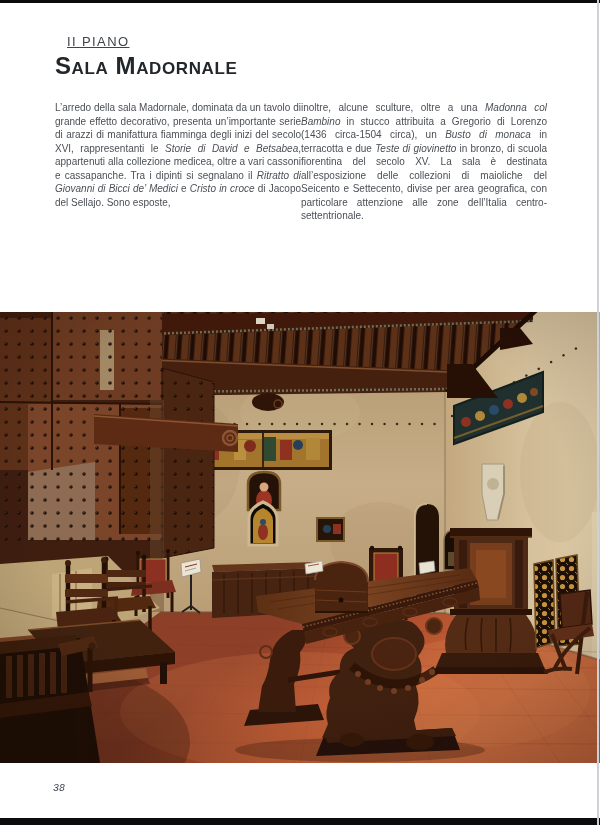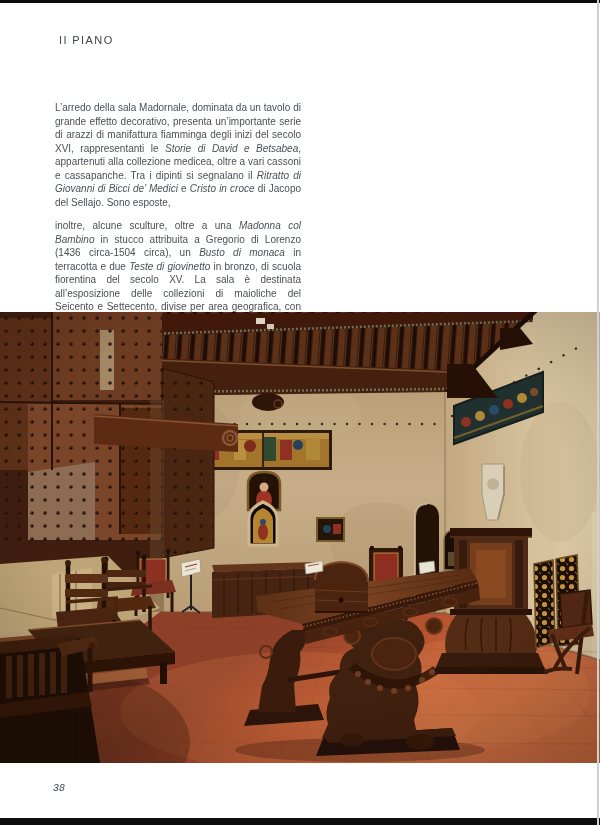--- a/index.html
+++ b/index.html
@@ -3,39 +3,40 @@
 <meta charset="utf-8">
 <style>
   html,body{margin:0;padding:0;background:#ffffff;}
   .page{position:relative;width:600px;height:825px;background:#ffffff;overflow:hidden;
         font-family:"Liberation Sans",sans-serif;}
   .edge-bar{position:absolute;left:0;width:600px;background:#0c0c0e;}
   .edge-bar.top{top:0;height:3px;}
   .edge-bar.bottom{bottom:0;height:7px;}
   .edge-line-right{position:absolute;top:0;right:1px;width:2px;height:825px;background:#cdd0d4;}
   .header{position:absolute;left:55px;top:34px;color:#272c31;}
-  .kicker{font-size:11px;letter-spacing:1.4px;color:#3e444b;margin:0 0 3px 4px;}
+  .kicker{font-size:13px;letter-spacing:1.4px;color:#3e444b;margin:0 0 3px 12px;text-decoration:underline;}
   .title{font-size:24px;font-weight:700;font-variant:small-caps;letter-spacing:0.6px;
          color:#22272c;margin:0;}
-  .columns{position:absolute;left:55px;top:101px;width:503px;display:flex;gap:10px;flex-direction:column;}
+  .columns{position:absolute;left:55px;top:101px;width:503px;display:flex;}
   .col{width:246px;font-size:10px;line-height:13.5px;text-align:justify;color:#4a4f56;
        text-justify:inter-word;hyphens:none;}
   .col i{font-style:italic;}
   .photo{position:absolute;left:0;top:312px;width:600px;height:451px;background:#b49a74;}
   .photo svg{display:block;}
   .pagenum{position:absolute;left:53px;top:783px;font-size:10px;font-style:italic;color:#3d434b;font-family:Liberation Mono, monospace;}
 </style>
 </head>
 <body>
 
 <div class="page">
   <div class="edge-bar top"></div>
 
   <div class="header">
     <div class="kicker">II PIANO</div>
+    <h1 class="title">Sala Madornale</h1>
   </div>
 
   <div class="columns">
     <div class="col"><span>L’arredo della sala Madornale, dominata da un tavolo di grande effetto decorativo, presenta un’importante serie di arazzi di manifattura fiamminga degli inizi del secolo XVI, rappresentanti le </span><i>Storie di David e Betsabea</i><span>, appartenuti alla collezione medicea, oltre a vari cassoni e cassapanche. Tra i dipinti si segnalano il </span><i>Ritratto di Giovanni di Bicci de’ Medici</i><span> e </span><i>Cristo in croce</i><span> di Jacopo del Sellajo. Sono esposte,</span></div>
     <div class="col"><span>inoltre, alcune sculture, oltre a una </span><i>Madonna col Bambino</i><span> in stucco attribuita a Gregorio di Lorenzo (1436 circa-1504 circa), un </span><i>Busto di monaca</i><span> in terracotta e due </span><i>Teste di giovinetto</i><span> in bronzo, di scuola fiorentina del secolo XV. La sala è destinata all’esposizione delle collezioni di maioliche del Seicento e Settecento, divise per area geografica, con particolare attenzione alle zone dell’Italia centro-settentrionale.</span></div>
   </div>
 
   <figure class="photo" style="margin:0">
   <svg width="600" height="451" viewBox="0 0 600 451" xmlns="http://www.w3.org/2000/svg">
     <defs>

